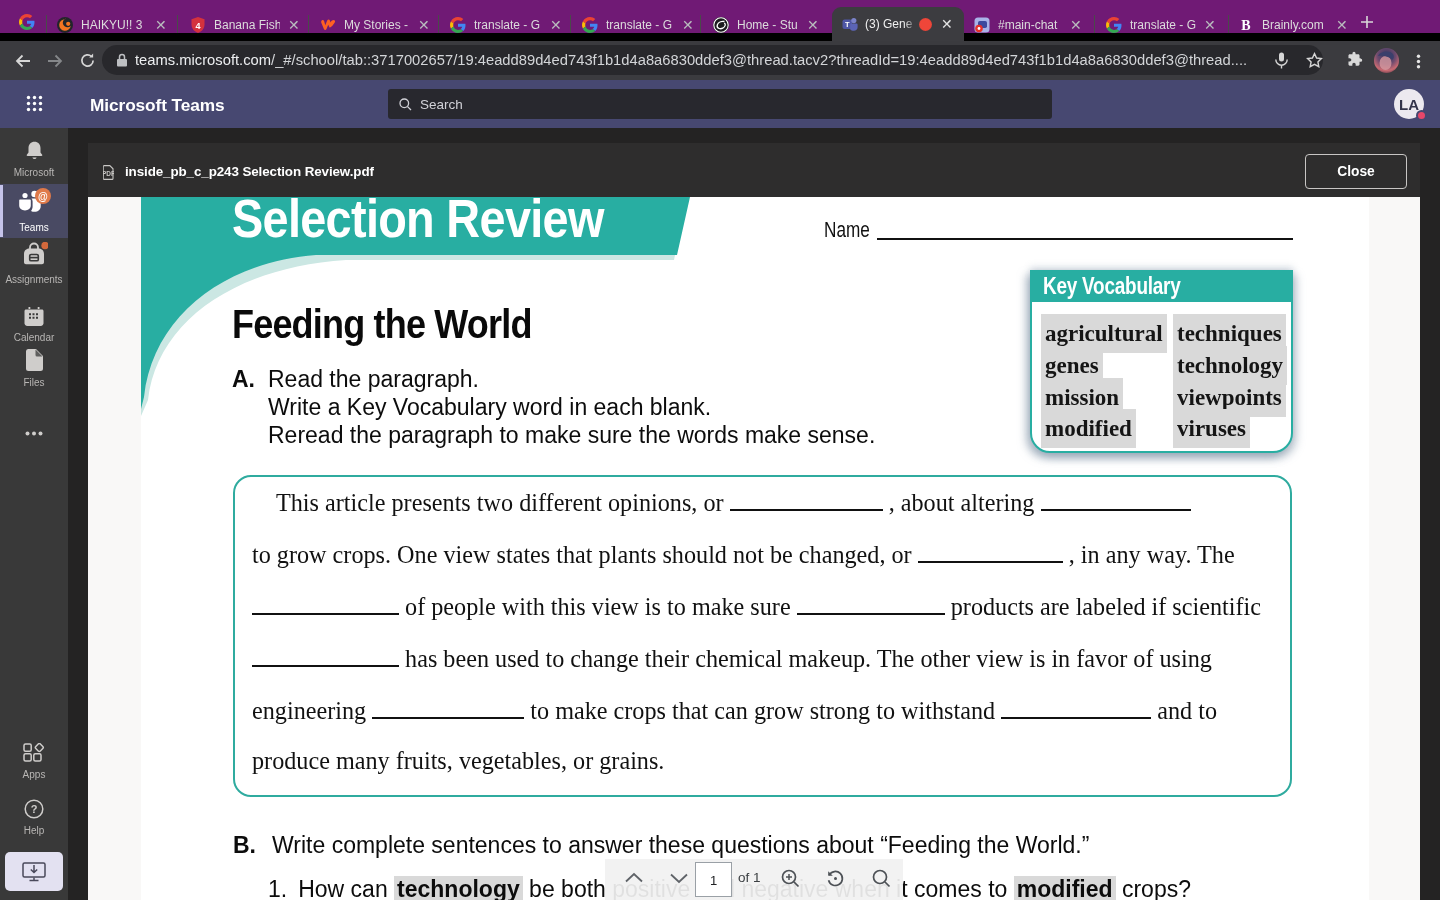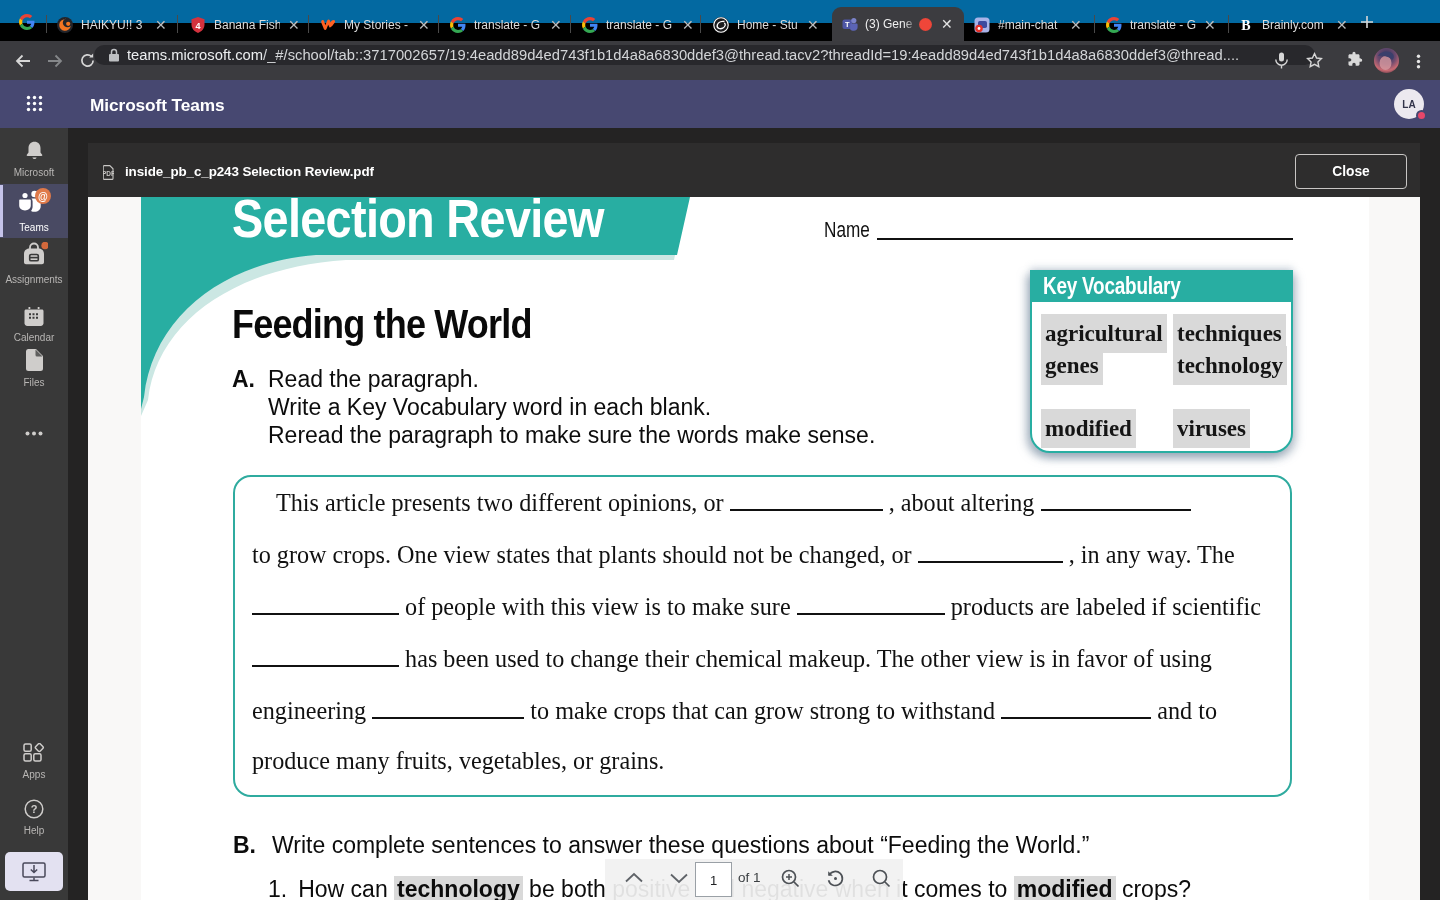--- a/index.html
+++ b/index.html
@@ -1,50 +1,50 @@
 <!DOCTYPE html>
 <html><head>
 <meta charset="utf-8">
 <style>
   * { margin:0; padding:0; box-sizing:border-box; }
   html,body { width:1440px; height:900px; overflow:hidden; background:#000; }
   body { font-family:"Liberation Sans", sans-serif; position:relative; }
   .abs { position:absolute; }
 
   
-  #tabstrip { left:0; top:0; width:1440px; height:23px; background:#0369a1; }
+  #tabstrip { left:0; top:0; width:1440px; height:33px; background:#701a75; }
   .tab { position:absolute; top:8px; height:33px; display:flex; align-items:center; color:#dcdcdc; font-size:12px; }
   .title { white-space:nowrap; overflow:hidden; margin-left:8px; display:inline-block; }
   .xbtn { color:#b9bcbe; font-size:14px; margin-left:8px; font-weight:400; }
   .tabsep { position:absolute; top:15px; width:1px; height:18px; background:#4a4a4a; }
   .activetab { position:absolute; top:7px; height:34px; background:#3c3c40; border-radius:9px 9px 0 0; display:flex; align-items:center; color:#f1f1f1; font-size:12px; }
   .fav { width:16px; height:16px; flex:none; }
 
   
   #ctoolbar { left:0; top:41px; width:1440px; height:39px; background:#3b3b3f; }
-  #urlpill { position:absolute; left:94px; top:4px; width:1221px; height:20px; background:#28282c; border-radius:15px; display:flex; align-items:center; }
+  #urlpill { position:absolute; left:102px; top:4px; width:1221px; height:30px; background:#28282c; border-radius:15px; display:flex; align-items:center; }
   #urlpill .url { color:#e8eaed; font-size:14.75px; margin-left:7px; white-space:nowrap; overflow:hidden; }
 
   
   #theader { left:0; top:80px; width:1440px; height:48px; background:#474871; }
   #thsearch { position:absolute; left:388px; top:9px; width:664px; height:30px; background:#28282e; border-radius:3px; display:flex; align-items:center; color:#d2d2d8; font-size:13.5px; }
-  #tavatar { position:absolute; right:16px; top:9px; width:30px; height:30px; border-radius:50%; background:#ece9ef; color:#33344a; font-size:10px; font-weight:700; display:flex; align-items:center; justify-content:center; }
+  #tavatar { position:absolute; right:16px; top:9px; width:30px; height:30px; border-radius:50%; background:#ece9ef; color:#33344a; font-size:15px; font-weight:700; display:flex; align-items:center; justify-content:center; }
 
   
   #appbg { left:0; top:128px; width:1440px; height:772px; background:#242323; }
 
   
   #rail { left:0; top:128px; width:68px; height:772px; background:#393939; }
   .railitem { position:absolute; left:0; width:68px; text-align:center; color:#b8b6b4; }
   .raillabel { font-size:10px; margin-top:2px; }
 
   
   #panel { left:88px; top:143px; width:1332px; height:757px; background:#2e2d2d; }
   #pheader { position:absolute; left:0; top:0; width:1332px; height:54px; background:#2e2d2d; color:#fff; }
-  #pclose { position:absolute; right:13px; top:11px; width:112px; height:35px; border:1px solid #c8c6c4; border-radius:4px; color:#fff; font-size:13.8px; font-weight:700; text-align:center; line-height:33px; }
+  #pclose { position:absolute; right:13px; top:11px; width:102px; height:35px; border:1px solid #c8c6c4; border-radius:4px; color:#fff; font-size:13.8px; font-weight:700; text-align:center; line-height:33px; }
   #pviewer { position:absolute; left:0; top:54px; width:1332px; height:703px; background:#f9f8f7; overflow:hidden; }
   #page { position:absolute; left:53px; top:0; width:1228px; height:703px; background:#ffffff; overflow:hidden; }
 
   #selrev { left:91px; top:-8.9px; font-size:53.5px; font-weight:700; color:#fff; letter-spacing:-0.8px; transform:scaleX(0.876); transform-origin:0 0; white-space:nowrap; }
   #feeding { left:91px; top:104.8px; font-size:40px; font-weight:700; color:#0a0a0a; letter-spacing:-0.9px; transform:scaleX(0.9); transform-origin:0 0; white-space:nowrap; }
 
   #vocab { left:889px; top:73px; width:263px; height:183px; background:#fff; border:2.5px solid #28aea2; border-radius:0 0 20px 20px; box-shadow:-4px 5px 9px rgba(120,140,160,0.55), 4px 5px 9px rgba(120,140,160,0.4), 0 -3px 7px rgba(130,150,170,0.3); }
   #vochead { position:absolute; left:-2.5px; top:-2.5px; width:263px; height:32px; background:#28aea2; }
   #vochead-t { position:absolute; left:13px; top:2px; color:#fff; font-size:24px; font-weight:700; letter-spacing:-0.3px; transform:scaleX(0.79); transform-origin:0 0; white-space:nowrap; }
   .vrow { position:absolute; left:0; width:100%; height:26px; }
@@ -246,20 +246,27 @@
         <circle cx="14.5" cy="2.5" r="1.7"></circle>
         <circle cx="2.5" cy="8.5" r="1.7"></circle>
         <circle cx="8.5" cy="8.5" r="1.7"></circle>
         <circle cx="14.5" cy="8.5" r="1.7"></circle>
         <circle cx="2.5" cy="14.5" r="1.7"></circle>
         <circle cx="8.5" cy="14.5" r="1.7"></circle>
         <circle cx="14.5" cy="14.5" r="1.7"></circle>
       </g>
   </svg>
   <div class="abs" style="left:90px;top:15px;color:#fff;font-size:17.3px;font-weight:700;letter-spacing:-0.1px">Microsoft Teams</div>
+  <div id="thsearch">
+    <svg style="margin-left:11px" width="13" height="13" viewBox="0 0 13 13">
+        <circle cx="5.3" cy="5.3" r="4.3" stroke="#d2d2d8" stroke-width="1.3" fill="none"></circle>
+        <path d="M8.6 8.6L12 12" stroke="#d2d2d8" stroke-width="1.3"></path>
+      </svg>
+    <span style="margin-left:8px">Search</span>
+  </div>
   <div id="tavatar">LA<span style="position:absolute;right:-3px;bottom:-2px;width:11px;height:11px;border-radius:50%;background:#e8476a;border:2px solid #474871"></span></div>
 </div>
 <div class="abs" id="appbg"></div>
 <div class="abs" id="rail">
 
   <div class="railitem" style="top:13px">
     <svg width="19" height="20" viewBox="0 0 19 20">
         <path fill="#cfcdcb" d="M9.5 0.8c-3.6 0-6 2.7-6 6.2v4.4L1.8 13.8c-.4.6 0 1.2.7 1.2h14c.7 0 1.1-.6.7-1.2l-1.7-2.4V7c0-3.5-2.4-6.2-6-6.2z"></path>
         <path fill="#cfcdcb" d="M7.4 16.5a2.2 2.2 0 0 0 4.2 0z"></path>
       </svg>
@@ -370,20 +377,24 @@
         <div id="vochead">
             <span id="vochead-t">Key Vocabulary</span>
           </div>
         <div class="vrow" style="top:42px">
             <span class="vw" style="left:9px">agricultural</span>
             <span class="vw" style="left:141px">techniques</span>
           </div>
         <div class="vrow" style="top:74px">
             <span class="vw" style="left:9px">genes</span>
             <span class="vw" style="left:141px">technology</span>
+          </div>
+        <div class="vrow" style="top:106px">
+            <span class="vw" style="left:9px">mission</span>
+            <span class="vw" style="left:141px">viewpoints</span>
           </div>
         <div class="vrow" style="top:137px">
             <span class="vw" style="left:9px">modified</span>
             <span class="vw" style="left:141px">viruses</span>
           </div>
       </div>
 
       <div class="abs" id="feeding">Feeding the World</div>
 
       <div class="abs" style="left:91px;top:168px;font-size:23px;color:#0c0c0c;line-height:28px">

